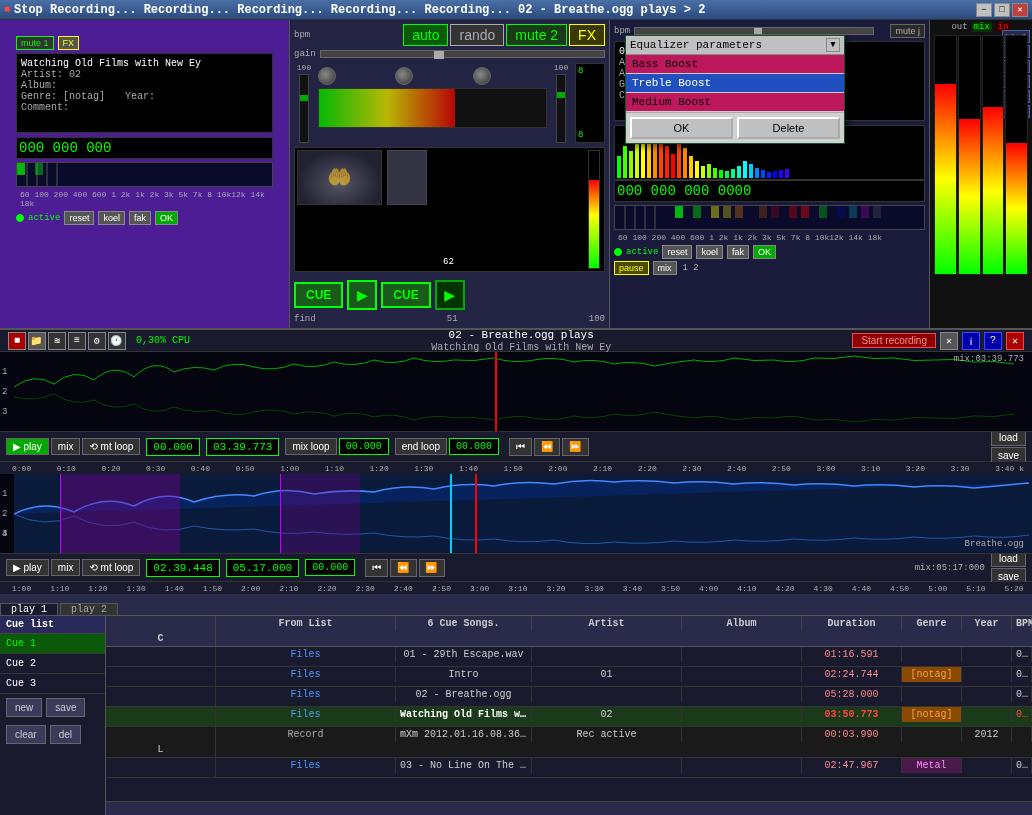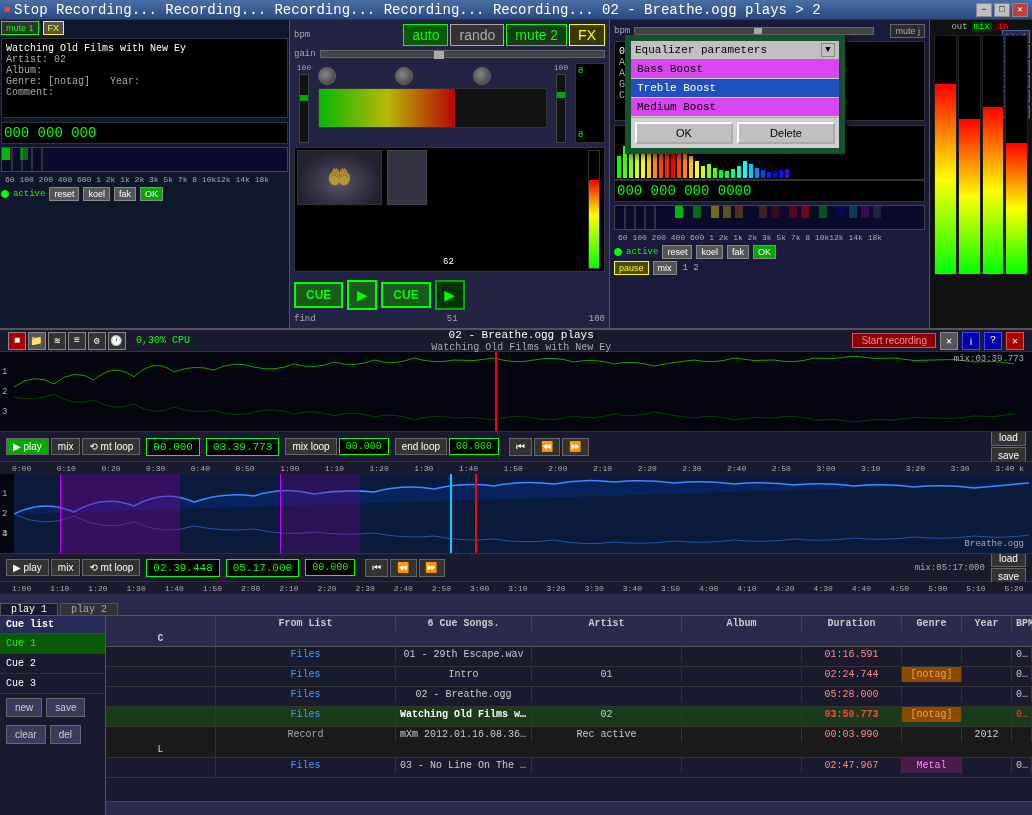--- a/index.html
+++ b/index.html
@@ -50,23 +50,23 @@
     #top-area {
       height: 310px;
       background: #2a2a4a;
       display: flex;
       border-bottom: 2px solid #555;
     }
 
     
     #left-deck {
       width: 290px;
-      background: #0f172a;
+      background: #4c1d95;
       border-right: 1px solid #555;
-      padding: 1px;
+      padding: 16px;
     }
 
     .deck-info {
       background: #000;
       color: #0f0;
       padding: 4px;
       font-size: 10px;
       min-height: 80px;
       border: 1px solid #333;
       margin-bottom: 4px;
@@ -248,22 +248,22 @@
     .cpu-text { color: #0f0; font-size: 10px; }
     .song-playing { color: #fff; font-size: 11px; text-align: center; flex: 1; }
     .song-sub { color: #aaa; font-size: 10px; text-align: center; flex: 1; }
 
     
     #eq-popup {
       position: absolute;
       top: 35px;
       left: 625px;
       width: 220px;
-      background: #d946ef;
-      border: 6px solid #14532d;
+      background: #be185d;
+      border: 1px solid #14532d;
       box-shadow: 3px 3px 6px rgba(0,0,0,0.5);
       z-index: 100;
       font-size: 11px;
       color: #000;
     }
 
     .eq-popup-header {
       display: flex;
       align-items: center;
       background: #c0c0c0;
@@ -580,21 +580,21 @@
 
     .track-1 { top: 15px; }
     .track-2 { top: 35px; }
     .track-3 { top: 55px; }
   </style>
 </head>
 <body>
 
 <div id="titlebar">
   <span style="color:#ff4444;font-size:10px;margin-right:4px;">■</span>
-  <span style="font-size:14px;color:#fff;flex:1;overflow:hidden;white-space:nowrap;">Stop Recording...   Recording...   Recording...   Recording...   Recording...   02 - Breathe.ogg plays &gt; 2</span>
+  <span style="font-size:12px;color:#fff;flex:1;overflow:hidden;white-space:nowrap;font-weight:bold;">Stop Recording...   Recording...   Recording...   Recording...   Recording...   02 - Breathe.ogg plays &gt; 2</span>
   <div class="win-controls">
     <div class="win-btn">−</div>
     <div class="win-btn">□</div>
     <div class="win-btn" style="background:#c04040;color:#fff;">✕</div>
   </div>
 </div>
 
 <div id="main">
 
   <div id="top-area">

